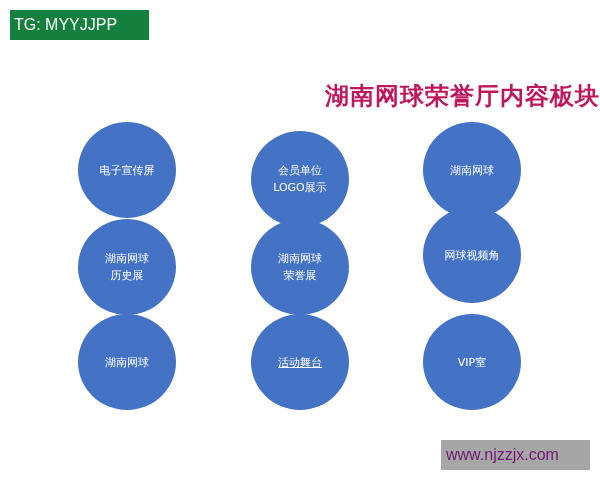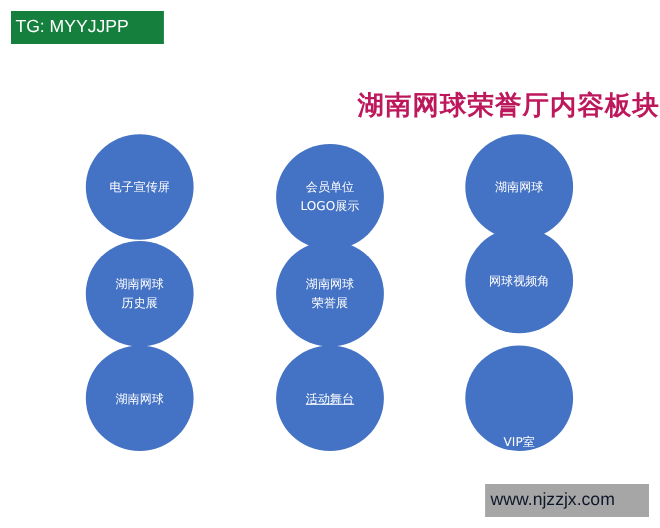--- a/index.html
+++ b/index.html
@@ -2,21 +2,21 @@
 <html><head>
 <meta charset="utf-8">
 <style>
   html, body { margin:0; padding:0; }
   body { width:600px; height:480px; background:#ffffff; position:relative; overflow:hidden;
          font-family:"DejaVu Sans", sans-serif; }
   .tag-top { position:absolute; left:10px; top:10px; width:139px; height:30px; background:#15803d;
              color:#ffffff; font-family:"Liberation Sans", sans-serif; font-size:16px; line-height:30px;
              padding-left:4px; box-sizing:border-box; }
   .tag-bottom { position:absolute; left:441px; top:440px; width:149px; height:30px; background:#a6a6a6;
-             color:#0f172a; font-family:"Liberation Sans", sans-serif; font-size:16px; line-height:30px;
+             color:#701a75; font-family:"Liberation Sans", sans-serif; font-size:16px; line-height:30px;
              padding-left:5px; box-sizing:border-box; }
   .title { position:absolute; left:0; width:600px; top:80px; text-align:right; font-size:24px;
            font-weight:bold; color:#be185d; font-family:"DejaVu Serif", serif; letter-spacing:1px; }
   .circle { position:absolute; width:98px; height:96px; border-radius:50%; background:#4472c4;
             display:flex; align-items:center; justify-content:center; text-align:center;
             color:#ffffff; font-size:11px; line-height:17px; }
   .circle span { display:block; white-space:pre-line; }
 </style>
 </head>
 <body>
@@ -48,18 +48,18 @@
   <div class="circle" style="left:423px;top:207px;align-items:center;">
     <span>网球视频角</span>
   </div>
 
   <div class="circle" style="left:78px;top:314px;">
     <span>湖南网球</span>
   </div>
   <div class="circle" style="left:251px;top:314px;text-decoration:underline;">
     <span>活动舞台</span>
   </div>
-  <div class="circle" style="left:423px;top:314px;align-items:flex-end;">
+  <div class="circle" style="left:423px;top:314px;">
     <span>VIP室</span>
   </div>
 </div>
 
 <div class="tag-bottom">www.njzzjx.com</div>
 
 </body></html>

